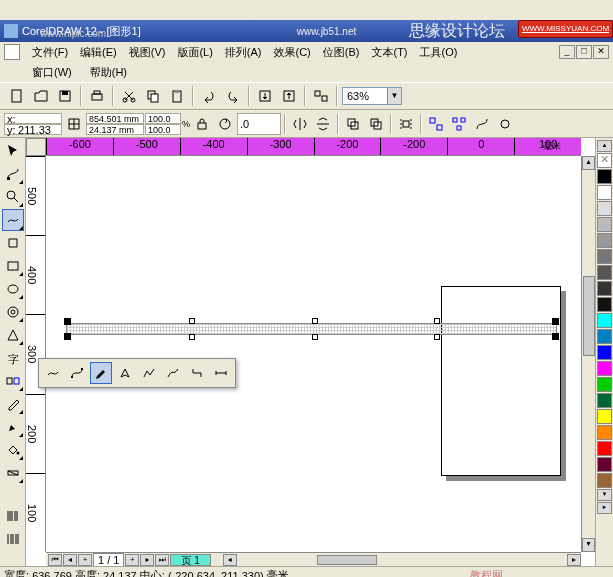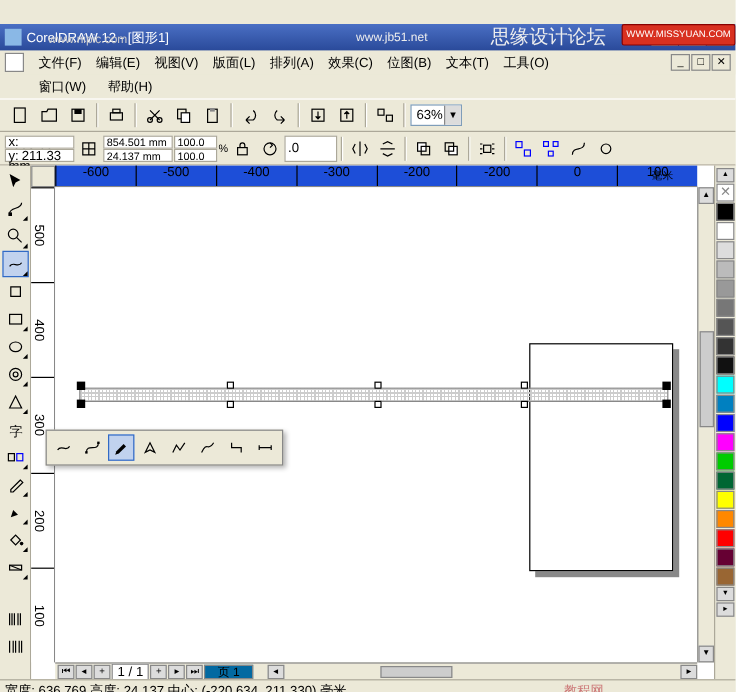--- a/index.html
+++ b/index.html
@@ -7,50 +7,50 @@
 
 .title-bar { height: 22px; background: linear-gradient(#4a6fc4, #2a4a9a); color: #fff; display: flex; align-items: center; padding: 0 4px; position: relative; margin-top: 20px; }
 .title-bar .icon { width: 14px; height: 14px; background: #8ab8e6; margin-right: 4px; }
 .title-bar .title { flex: 1; font-size: 11px; }
 .title-bar .overlay { position: absolute; left: 40px; top: 8px; color: #ccc; font-size: 10px; }
 .title-bar .center { position: absolute; left: 50%; transform: translateX(-50%); color: #eee; font-size: 10px; padding-left: 40px; }
 .title-bar .right-text { position: absolute; right: 108px; color: #eee; font-size: 16px; }
 .win-btns { display: flex; gap: 1px; position: absolute; right: 2px; top: 2px; }
 .win-btn { width: 22px; height: 16px; background: #e8e5d6; border: 1px solid #888; font-size: 9px; text-align: center; line-height: 14px; }
 .win-btn.close { background: #e05030; color: #fff; }
-.watermark-red { position: absolute; right: 0; top: 0; width: 95px; height: 18px; background: #d83020; border: 1px solid #800; border-radius: 2px; font-size: 8px; color: #fff; text-align: center; line-height: 16px; }
+.watermark-red { position: absolute; right: 0; top: 0; width: 95px; height: 18px; background: #d83020; border: 1px solid #800; border-radius: 2px; font-size: 8px; color: #fff; text-align: center; line-height: 16px; text-decoration: underline; }
 
 .menu-bar { height: 20px; background: #ece9d8; display: flex; align-items: center; padding: 2px 4px; }
 .menu-bar .mdi-icon { width: 16px; height: 16px; background: #fff; border: 1px solid #888; margin-right: 6px; }
 .menu-bar span { padding: 2px 6px; cursor: default; }
 .menu-bar .mdi-btns { margin-left: auto; display: flex; gap: 1px; }
 .menu-bar .mdi-btns .mb { width: 16px; height: 14px; background: #ece9d8; border: 1px solid #888; font-size: 9px; text-align: center; }
 
 .menu-bar2 { height: 20px; display: flex; align-items: center; padding: 2px 10px 2px 28px; gap: 10px; }
 .menu-bar2 span { padding: 2px 4px; }
 
 .toolbar { height: 28px; background: #ece9d8; display: flex; align-items: center; padding: 2px 6px; gap: 2px; border-top: 1px solid #fff; border-bottom: 1px solid #aca899; }
 .tb-btn { width: 22px; height: 22px; display: flex; align-items: center; justify-content: center; border: 1px solid transparent; }
 .tb-sep { width: 2px; height: 20px; border-left: 1px solid #aca899; border-right: 1px solid #fff; margin: 0 2px; }
-.zoom-combo { width: 43px; height: 18px; border: 1px solid #7f9db9; background: #fff; display: flex; align-items: center; padding-left: 4px; position: relative; }
+.zoom-combo { width: 60px; height: 18px; border: 1px solid #7f9db9; background: #fff; display: flex; align-items: center; padding-left: 4px; position: relative; }
 .zoom-combo .arrow { width: 14px; height: 16px; background: #dcdcdc; border-left: 1px solid #888; text-align: center; font-size: 8px; line-height: 16px; margin-left: auto; }
 
 .prop-bar { height: 28px; background: #ece9d8; display: flex; align-items: center; padding: 2px 4px; border-bottom: 1px solid #aca899; gap: 1px; }
 .pb-field { height: 22px; background: #fff; border: 1px solid #aca899; display: flex; align-items: center; padding: 0 2px; }
 .pb-stack { display: flex; flex-direction: column; height: 22px; }
 .pb-stack > div { height: 11px; font-size: 9px; line-height: 10px; background: #fff; border: 1px solid #aca899; padding: 0 2px; width: 58px; }
 
 .work-area { display: flex; height: 428px; position: relative; }
 .toolbox { width: 26px; background: #ece9d8; border-right: 1px solid #aca899; display: flex; flex-direction: column; padding: 2px; gap: 1px; }
 .tool { width: 22px; height: 22px; display: flex; align-items: center; justify-content: center; border: 1px solid transparent; position: relative; }
 .tool.sel { border: 1px solid #316ac5; background: #c1d2ee; }
 .tool .fly { position: absolute; right: 0; bottom: 0; width: 0; height: 0; border-right: 4px solid #000; border-top: 4px solid transparent; }
 
 .canvas-wrap { flex: 1; position: relative; background: #fff; }
-.ruler-h { position: absolute; left: 20px; right: 14px; top: 0; height: 18px; background: #1d4ed8; border-bottom: 1px solid #888; font-size: 8px; display: flex; }
+.ruler-h { position: absolute; left: 20px; right: 14px; top: 0; height: 18px; background: #d946ef; border-bottom: 1px solid #888; font-size: 8px; display: flex; }
 .ruler-h .tick { flex: 1; border-left: 1px solid #000; text-align: center; }
 .ruler-v { position: absolute; left: 0; top: 18px; bottom: 14px; width: 20px; background: #fff; border-right: 1px solid #888; font-size: 8px; display: flex; flex-direction: column; }
 .ruler-v .tick { flex: 1; border-top: 1px solid #000; writing-mode: vertical-lr; text-align: center; }
 .ruler-corner { position: absolute; left: 0; top: 0; width: 20px; height: 18px; background: #ece9d8; border: 1px solid #888; }
 .canvas { position: absolute; left: 20px; top: 18px; right: 14px; bottom: 14px; background: #fff; overflow: hidden; }
 .page-shadow { position: absolute; left: 400px; top: 135px; width: 120px; height: 190px; background: #888; }
 .page-rect { position: absolute; left: 395px; top: 130px; width: 120px; height: 190px; background: #fff; border: 1px solid #000; }
 
 .sel-object { position: absolute; left: 20px; top: 164px; right: 24px; height: 18px; }
 .sel-object .strip { height: 12px; margin-top: 3px; background: repeating-linear-gradient(0deg, #ccc 0 1px, transparent 1px 3px), repeating-linear-gradient(90deg, #ccc 0 1px, transparent 1px 3px); border: 1px solid #888; }
@@ -62,21 +62,21 @@
 .flyout { position: absolute; left: 38px; top: 220px; background: #ece9d8; border: 1px solid #888; box-shadow: 2px 2px 4px rgba(0,0,0,.3); padding: 3px; display: flex; gap: 2px; z-index: 10; }
 .flyout .tool { width: 22px; height: 22px; }
 .tooltip { position: absolute; left: 90px; top: 250px; background: #ffffe1; border: 1px solid #000; padding: 2px 6px; font-size: 11px; z-index: 11; }
 
 .scroll-v { position: absolute; right: 0; top: 18px; bottom: 14px; width: 14px; background: #ece9d8; border-left: 1px solid #888; }
 .scroll-v .sb-btn { height: 14px; background: #dcdcdc; border: 1px solid #888; text-align: center; font-size: 8px; }
 .scroll-v .thumb { position: absolute; top: 120px; width: 12px; height: 80px; left: 1px; background: #cdcdcd; border: 1px solid #888; }
 .scroll-h-bar { position: absolute; left: 20px; right: 14px; bottom: 0; height: 14px; background: #ece9d8; border-top: 1px solid #888; display: flex; align-items: center; }
 .sb-btn-h { width: 14px; height: 12px; background: #dcdcdc; border: 1px solid #888; text-align: center; font-size: 8px; }
 .page-nav { display: flex; align-items: center; gap: 1px; padding: 0 2px; }
-.page-tab { background: #0369a1; border: 1px solid #888; padding: 0 10px; height: 12px; font-size: 10px; line-height: 11px; }
+.page-tab { background: #5eead4; border: 1px solid #888; padding: 0 10px; height: 12px; font-size: 10px; line-height: 11px; }
 .thumb-h { width: 60px; height: 10px; background: #cdcdcd; border: 1px solid #888; margin-left: 80px; }
 
 .color-palette { width: 18px; background: #ece9d8; border-left: 1px solid #aca899; display: flex; flex-direction: column; gap: 1px; padding: 2px 1px; }
 .sw { width: 15px; height: 15px; border: 1px solid #888; }
 .sw.none { background: #fff; position: relative; }
 .sw.none::after { content: "✕"; position: absolute; font-size: 11px; left: 2px; top: -1px; color: #888; }
 .pal-btn { width: 15px; height: 12px; background: #dcdcdc; border: 1px solid #888; text-align: center; font-size: 7px; }
 
 .status-bar { height: 18px; background: #ece9d8; border-top: 1px solid #aca899; display: flex; align-items: center; padding: 0 4px; font-size: 11px; position: relative; }
 .status-bar .wm { position: absolute; right: 6px; color: #aaa; font-size: 11px; }

